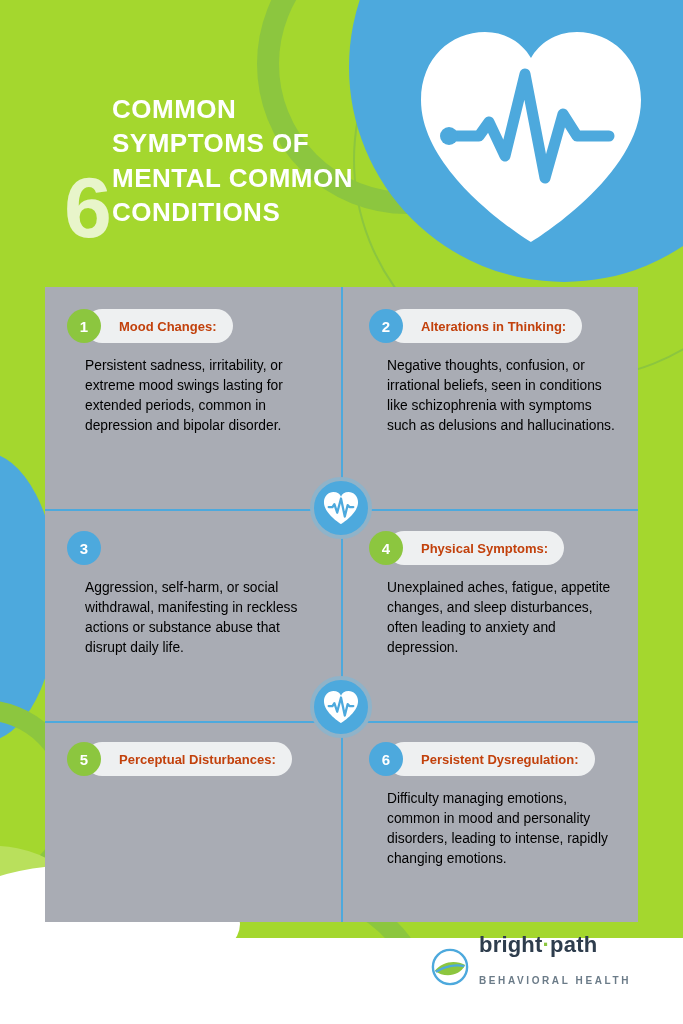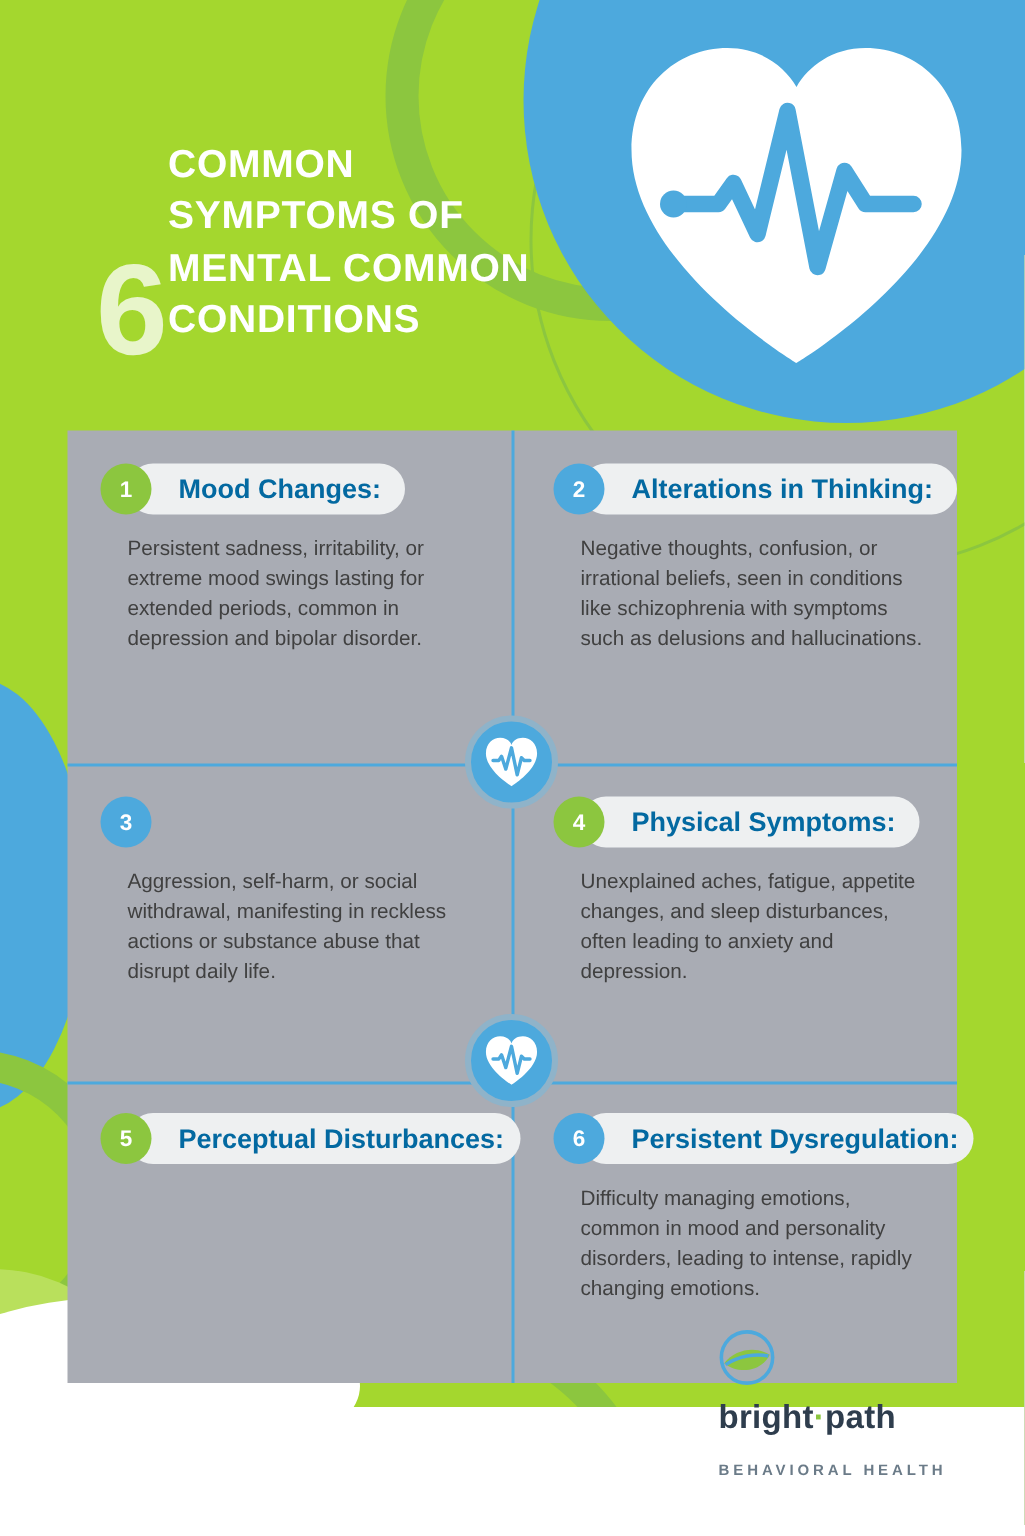--- a/index.html
+++ b/index.html
@@ -148,23 +148,23 @@
     position: absolute;
     left: 18px; top: 0;
     height: 34px;
     padding: 0 16px 0 34px;
     background: #eef0f1;
     border-radius: 18px;
     display: flex; align-items: center;
     max-width: 262px;
   }
   .pill-label {
-    font-size: 18px;
-    font-weight: bold;
-    color: #0369a1;
+    font-size: 13px;
+    font-weight: bold;
+    color: #c2410c;
     white-space: nowrap;
     text-align: center;
   }
   .badge {
     position: absolute;
     left: 0; top: 0;
     width: 34px; height: 34px;
     border-radius: 50%;
     display: flex; align-items: center; justify-content: center;
     color: #ffffff;
@@ -173,43 +173,42 @@
     z-index: 2;
   }
   .badge.green { background: #8cc63f; }
   .badge.blue  { background: #4da9dd; }
 
   .body-text {
     margin-top: 11px;
     padding-left: 18px;
     font-size: 13.8px;
     line-height: 1.45;
-    color: #404040;
+    color: #000000;
     width: 252px;
   }
 
   
   .mid-icon {
     position: absolute;
     width: 62px; height: 62px;
     border-radius: 50%;
     background: #4da9dd;
     border: 4px solid #8fb3c9;
     display: flex; align-items: center; justify-content: center;
   }
   .mi1 { left: 310px; top: 477px; }
   .mi2 { left: 310px; top: 676px; }
 
   
   .logo {
     position: absolute;
     right: 52px; bottom: 38px;
-    display: flex; align-items: flex-start;
+    display: flex; align-items: flex-end;
     gap: 10px;
-    flex-direction: column;
   }
   .logo-mark { width: 38px; height: 38px; }
   .logo-text { line-height: 1; }
   .logo-title {
     font-size: 22px;
     font-weight: bold;
     color: #2e3d4d;
     letter-spacing: .2px;
   }
   .logo-title .dot { color: #8cc63f; }

